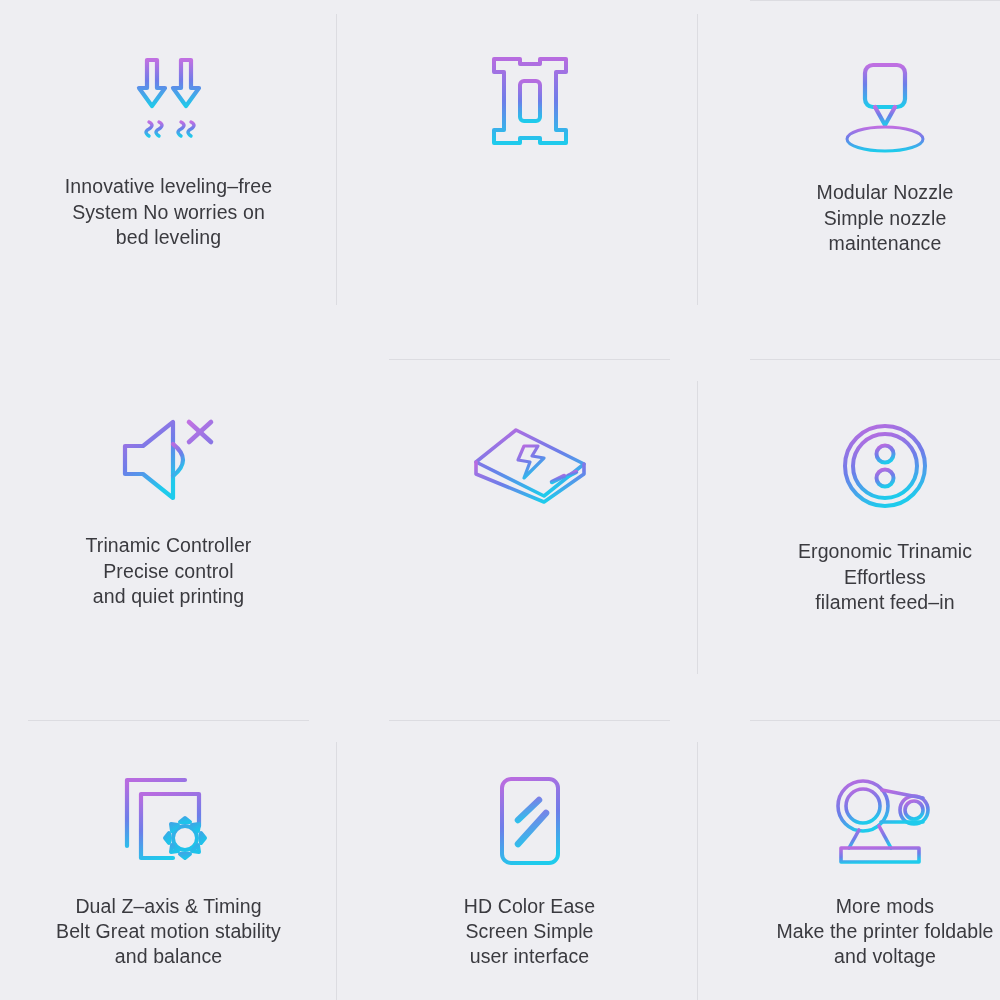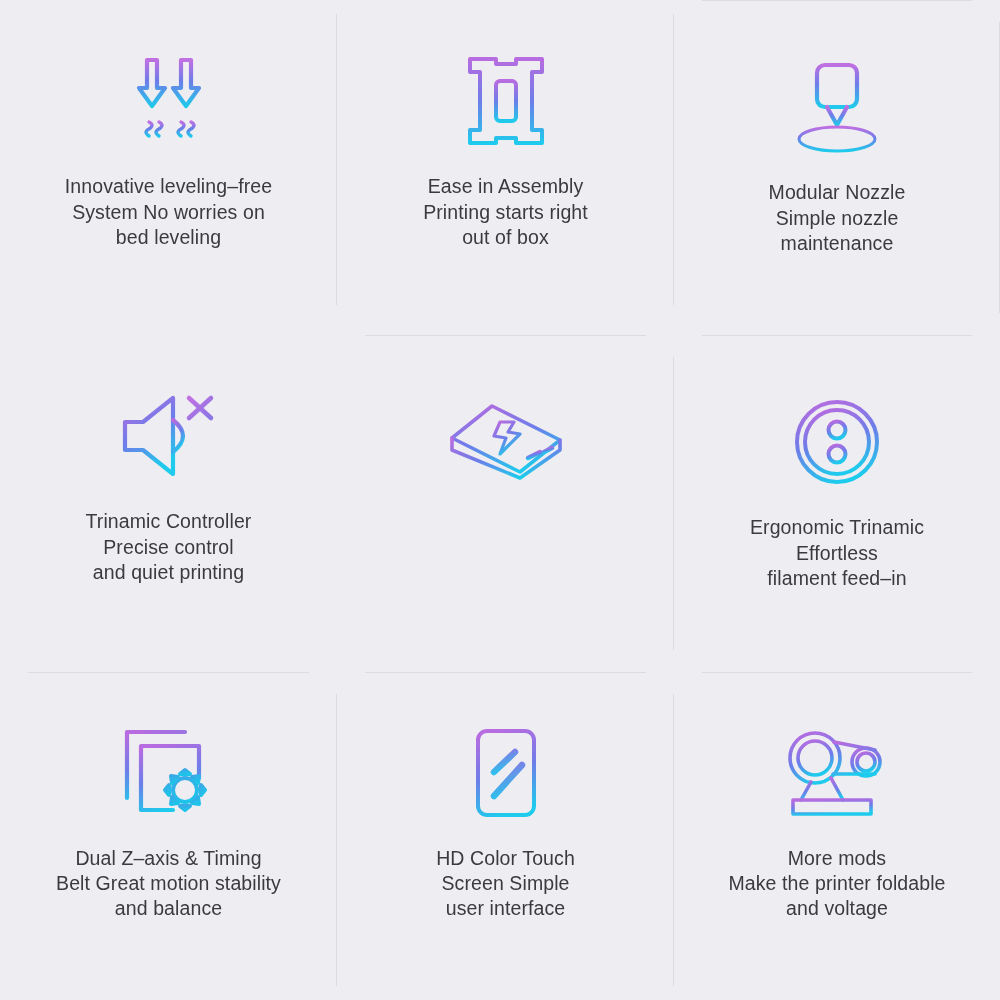--- a/index.html
+++ b/index.html
@@ -13,20 +13,21 @@
     overflow: hidden;
   }
 
   .feature-grid {
     position: relative;
     width: 1000px;
     height: 1000px;
     display: grid;
     grid-template-columns: 337px 337px 326px;
     grid-template-rows: 335px 337px 328px;
+    gap: 24px;
   }
 
   .feature-cell {
     position: relative;
     display: flex;
     flex-direction: column;
     align-items: center;
     justify-content: flex-start;
     padding-top: 42px;
   }
@@ -130,23 +131,20 @@
           <line x1="22" y1="42" x2="30" y2="42" stroke-width="3.6"></line>
           <line x1="22" y1="52" x2="30" y2="52" stroke-width="3.6"></line>
           <line x1="22" y1="62" x2="30" y2="62" stroke-width="3.6"></line>
           <line x1="50" y1="32" x2="58" y2="32" stroke-width="3.6"></line>
           <line x1="50" y1="42" x2="58" y2="42" stroke-width="3.6"></line>
           <line x1="50" y1="52" x2="58" y2="52" stroke-width="3.6"></line>
           <line x1="50" y1="62" x2="58" y2="62" stroke-width="3.6"></line>
         </g>
       </svg>
     </div>
-    <div class="feature-text">Ease in Assembly
-Printing starts right
-out of box</div>
   </div>
 
   <div class="feature-cell r2 vsep hsep">
     <div class="icon-wrap">
       <svg width="92" height="96" viewBox="0 0 92 96">
         <defs>
           <linearGradient id="g4" x1="0" y1="0" x2="0" y2="1">
             <stop offset="0%" stop-color="#c06fe2"></stop>
             <stop offset="45%" stop-color="#6d7de9"></stop>
             <stop offset="100%" stop-color="#1ecbec"></stop>
@@ -296,21 +294,21 @@
         </defs>
         <g fill="none" stroke="url(#g8)" stroke-width="4" stroke-linejoin="round">
           <rect x="3" y="3" width="56" height="84" rx="9"></rect>
         </g>
         <g fill="none" stroke="url(#g8b)" stroke-width="6.5" stroke-linecap="round">
           <line x1="19" y1="44" x2="40" y2="24"></line>
           <line x1="19" y1="68" x2="47" y2="37"></line>
         </g>
       </svg>
     </div>
-    <div class="feature-text">HD Color Touch
+    <div class="feature-text">HD Color Ease
 Screen Simple
 user interface</div>
   </div>
 
   <div class="feature-cell r3 hsep">
     <div class="icon-wrap">
       <svg width="100" height="86" viewBox="0 0 100 86">
         <defs>
           <linearGradient id="g9" x1="0.2" y1="0" x2="0.5" y2="1">
             <stop offset="0%" stop-color="#b76ce0"></stop>

